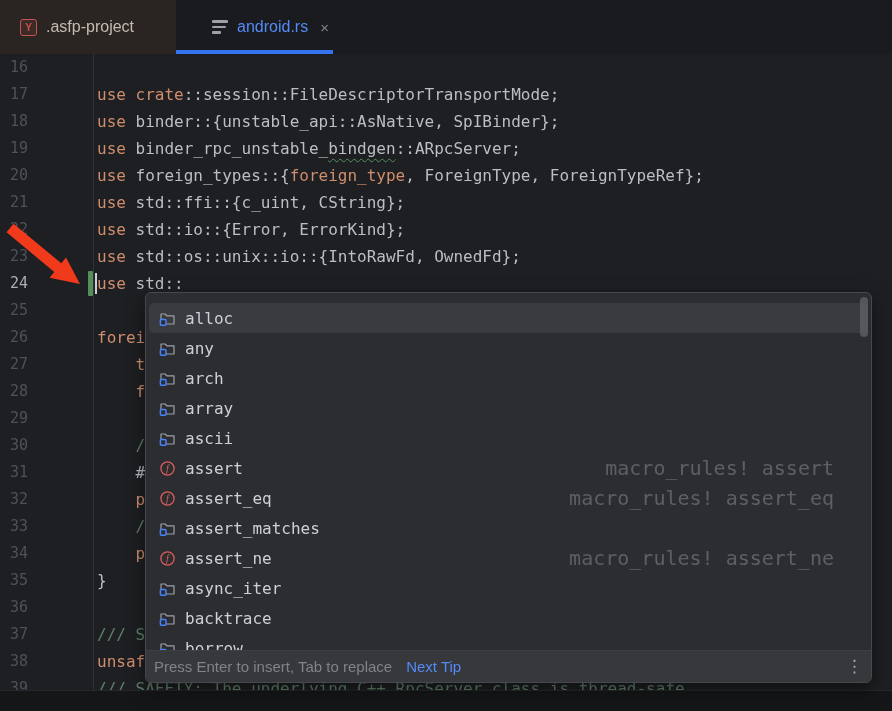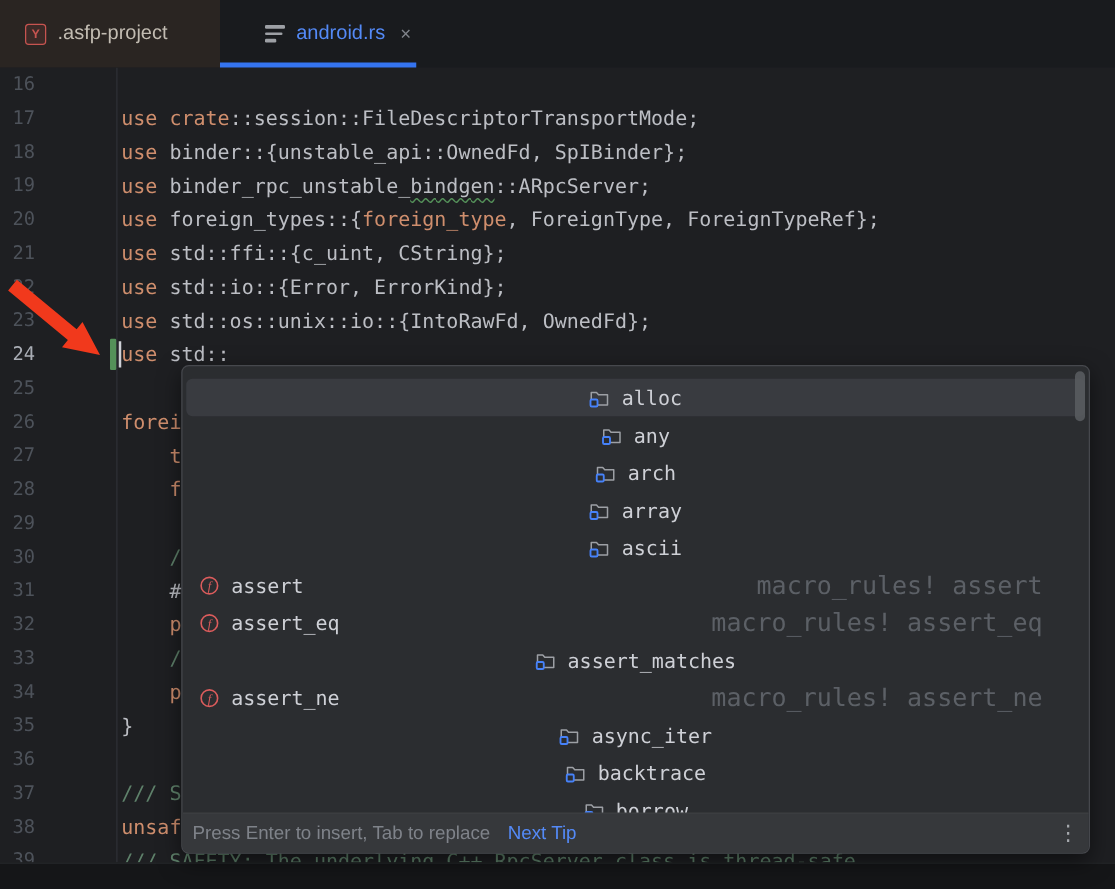--- a/index.html
+++ b/index.html
@@ -38,21 +38,21 @@
   .tok-doc { color:var(--doc,#5f826b); }
   .squiggle { text-decoration:underline wavy var(--squiggle,#549159); text-decoration-thickness:1px; text-underline-offset:4px; }
   .change-bar { position:absolute; left:88px; top:1px; width:5px; height:25px; background:var(--marker,#549159); border-radius:1px; }
   .caret { position:absolute; left:95px; top:3px; width:2px; height:21px; background:var(--caret,#ced0d6); }
   
   .popup { position:absolute; left:145px; top:292px; width:727px; height:391px;
     background:var(--popupBg,#2b2d30); border:1px solid var(--border,#46484d); border-radius:6px;
     overflow:hidden; box-shadow:0 6px 18px rgba(0,0,0,.5); z-index:20; }
   .cmp-list { height:359px; overflow:hidden; padding-top:10px; }
   .item { display:flex; align-items:center; height:30px; margin:0 3px; padding:0 10px; border-radius:5px;
-          font-size:16px; color:var(--popupText,#ced0d6); cursor:pointer;justify-content:center; }
+          font-size:16px; color:var(--popupText,#ced0d6); cursor:pointer; }
   .item.sel { background:var(--popupSel,#393b40); }
   .item .icn { width:17px; height:17px; margin-right:9px; flex:none; display:flex; }
   .item .tail { margin-left:auto; margin-right:24px; color:var(--tail,#5c6066); font-size:20px; }
   .scroll-thumb { position:absolute; right:3px; top:4px; width:8px; height:40px; border-radius:4px;
                   background:var(--scrollThumb,#5b5e62); opacity:.85; z-index:21; }
   .cmp-footer { position:absolute; left:0; right:0; bottom:0; height:32px; background:var(--footerBg,#36383b);
     border-top:1px solid rgba(255,255,255,.04); display:flex; align-items:center; padding:0 8px;
     font-family:"Liberation Sans", sans-serif; font-size:15px; color:var(--hint,#7f838a); }
   .cmp-footer .tip-link { color:var(--tabText,#548af7); margin-left:14px; cursor:pointer; text-decoration:none; }
   .cmp-footer .more { margin-left:auto; color:#a5a8ad; font-size:17px; cursor:pointer; }
@@ -80,21 +80,21 @@
       <span class="close">×</span>
       <span class="underline"></span>
     </div>
   </div>
 
   <div class="editor">
     <div class="gutter-sep"></div>
     <div id="lines">
         <div class="line"><span class="num">16</span><span class="code"></span></div>
         <div class="line"><span class="num">17</span><span class="code"><span class="tok-kw">use crate</span><span class="tok-plain">::session::FileDescriptorTransportMode;</span></span></div>
-        <div class="line"><span class="num">18</span><span class="code"><span class="tok-kw">use </span><span class="tok-plain">binder::{unstable_api::OwnedFd, SpIBinder};</span></span></div>
+        <div class="line"><span class="num">18</span><span class="code"><span class="tok-kw">use </span><span class="tok-plain">binder::{unstable_api::AsNative, SpIBinder};</span></span></div>
         <div class="line"><span class="num">19</span><span class="code"><span class="tok-kw">use </span><span class="tok-plain">binder_rpc_unstable_</span><span class="tok-plain squiggle">bindgen</span><span class="tok-plain">::ARpcServer;</span></span></div>
         <div class="line"><span class="num">20</span><span class="code"><span class="tok-kw">use </span><span class="tok-plain">foreign_types::{</span><span class="tok-macro">foreign_type</span><span class="tok-plain">, ForeignType, ForeignTypeRef};</span></span></div>
         <div class="line"><span class="num">21</span><span class="code"><span class="tok-kw">use </span><span class="tok-plain">std::ffi::{c_uint, CString};</span></span></div>
         <div class="line"><span class="num">22</span><span class="code"><span class="tok-kw">use </span><span class="tok-plain">std::io::{Error, ErrorKind};</span></span></div>
         <div class="line"><span class="num">23</span><span class="code"><span class="tok-kw">use </span><span class="tok-plain">std::os::unix::io::{IntoRawFd, OwnedFd};</span></span></div>
         <div class="line"><span class="num cur">24</span><span class="code"><span class="tok-kw">use </span><span class="tok-plain">std::</span></span><div class="change-bar"></div><div class="caret"></div></div>
         <div class="line"><span class="num">25</span><span class="code"></span></div>
         <div class="line"><span class="num">26</span><span class="code"><span class="tok-macro">foreign_type!</span><span class="tok-plain"> {</span></span></div>
         <div class="line"><span class="num">27</span><span class="code"><span class="tok-plain">    </span><span class="tok-kw">type</span></span></div>
         <div class="line"><span class="num">28</span><span class="code"><span class="tok-plain">    </span><span class="tok-kw">fn</span></span></div>

